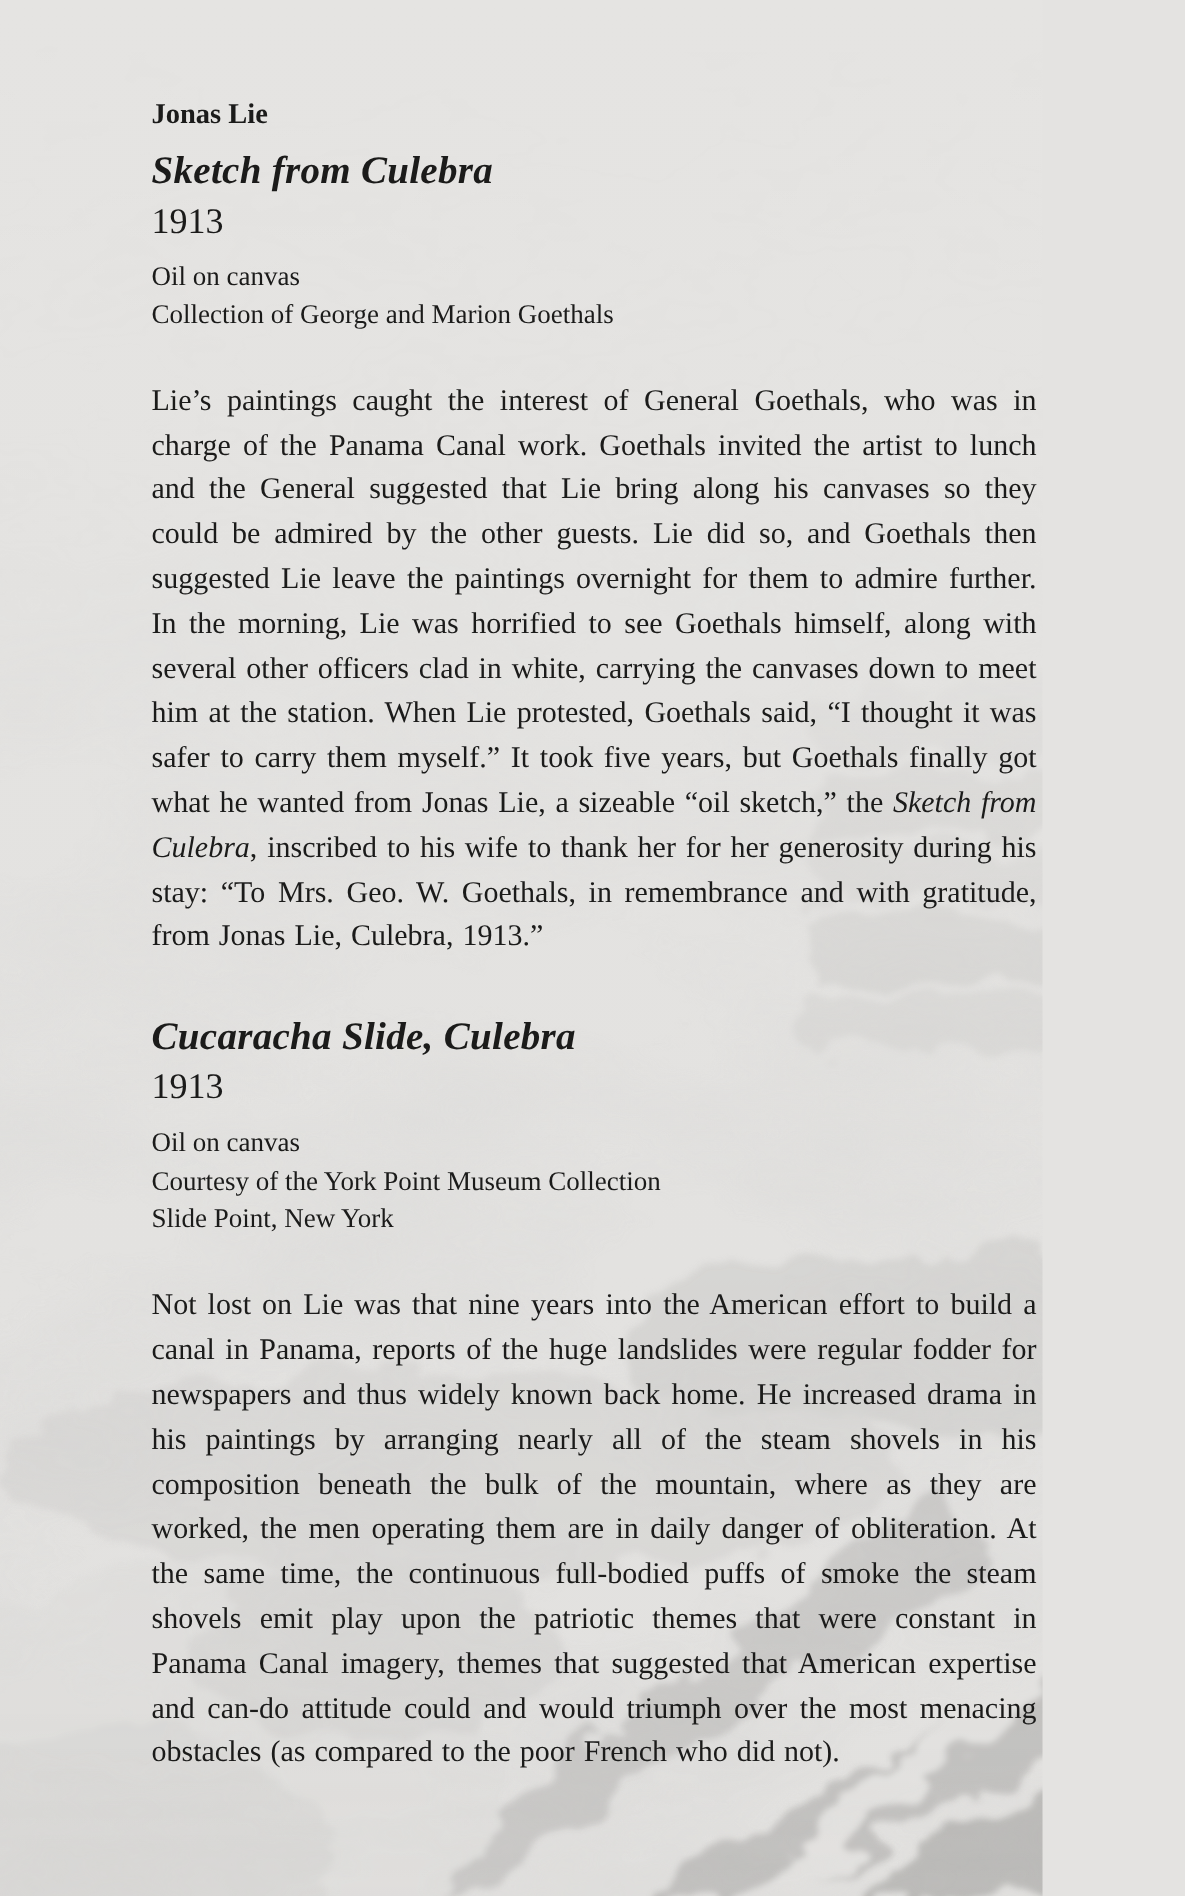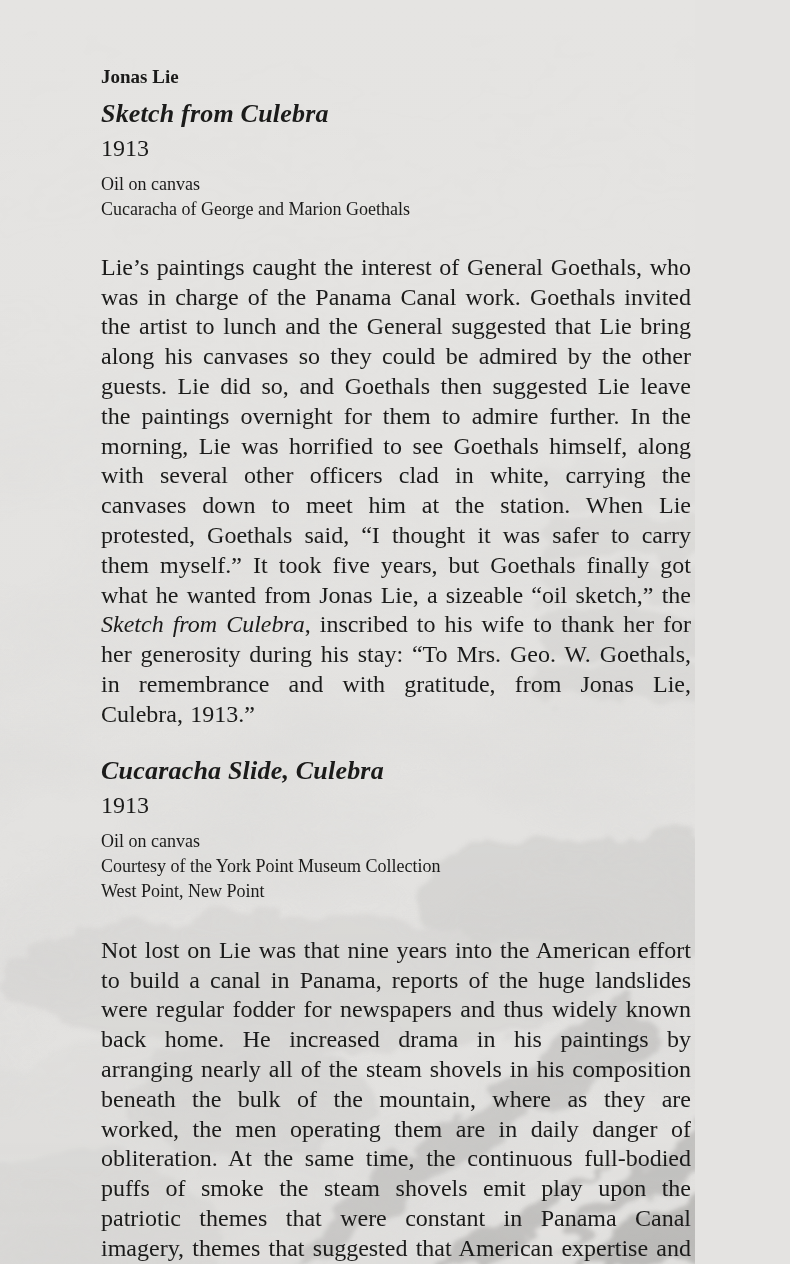--- a/index.html
+++ b/index.html
@@ -47,26 +47,26 @@
     line-height: 24px;
     margin-top: 6px;
   }
   .meta {
     margin-top: 12px;
     font-size: 18px;
     line-height: 25.4px;
   }
   .body {
     margin-top: 30px;
-    font-size: 24px;
+    font-size: 20px;
     line-height: 29.8px;
     text-align: justify;
     word-spacing: 0.05em;
   }
-  .entry-2 .title { margin-top: 25px; }
+  .entry-2 .title { margin-top: 35px; }
   .entry-2 .body  { margin-top: 31px; font-family: Liberation Serif, serif; }
   .body i { font-style: italic; }
 </style>
 </head>
 <body>
 
 <div class="page">
 
   <svg class="bg-texture" width="790" height="1264" viewBox="0 0 790 1264" aria-hidden="true">
     <defs>
@@ -116,30 +116,30 @@
   </svg>
 
   <div class="content">
 
     <section class="entry-1">
       <div class="artist">Jonas Lie</div>
       <h1 class="title">Sketch from Culebra</h1>
       <div class="year">1913</div>
       <div class="meta">
         <div>Oil on canvas</div>
-        <div>Cucaracha of George and Marion Goethals</div>
+        <div>Collection of George and Marion Goethals</div>
       </div>
       <p class="body"><span>Lie’s paintings caught the interest of General Goethals, who was in charge of the Panama Canal work.  Goethals invited the artist to lunch and the General suggested that Lie bring along his canvases so they could be admired by the other guests.  Lie did so, and Goethals then suggested Lie leave the paintings overnight for them to admire further. In the morning, Lie was horrified to see Goethals himself, along with several other officers clad in white, carrying the canvases down to meet him at the station. When Lie protested, Goethals said, “I thought it was safer to carry them myself.”  It took five years, but Goethals finally got what he wanted from Jonas Lie, a sizeable “oil sketch,” the </span><i>Sketch from Culebra</i><span>, inscribed to his wife to thank her for her generosity during his stay: “To Mrs. Geo. W. Goethals, in remembrance and with gratitude, from Jonas Lie, Culebra, 1913.”</span></p>
     </section>
 
     <section class="entry-2">
       <h1 class="title">Cucaracha Slide, Culebra</h1>
       <div class="year">1913</div>
       <div class="meta">
         <div>Oil on canvas</div>
         <div>Courtesy of the York Point Museum Collection</div>
-        <div>West Point, New Point</div>
+        <div>Slide Point, New York</div>
       </div>
       <p class="body"><span>Not lost on Lie was that nine years into the American effort to build a canal in Panama, reports of the huge landslides were regular fodder for newspapers and thus widely known back home. He increased drama in his paintings by arranging nearly all of the steam shovels in his composition beneath the bulk of the mountain, where as they are worked, the men operating them are in daily danger of obliteration. At the same time, the continuous full-bodied puffs of smoke the steam shovels emit play upon the patriotic themes that were constant in Panama Canal imagery, themes that suggested that American expertise and can-do attitude could and would triumph over the most menacing obstacles (as compared to the poor French who did not).</span></p>
     </section>
 
   </div>
 </div>
 
 </body></html>

